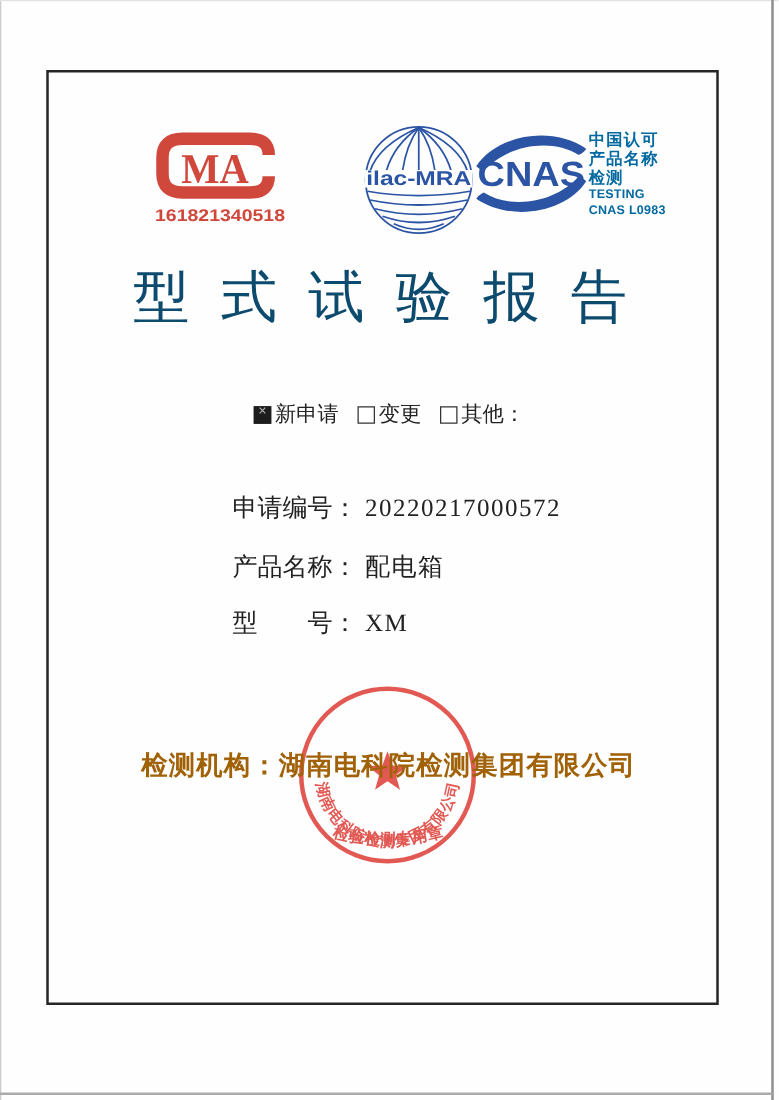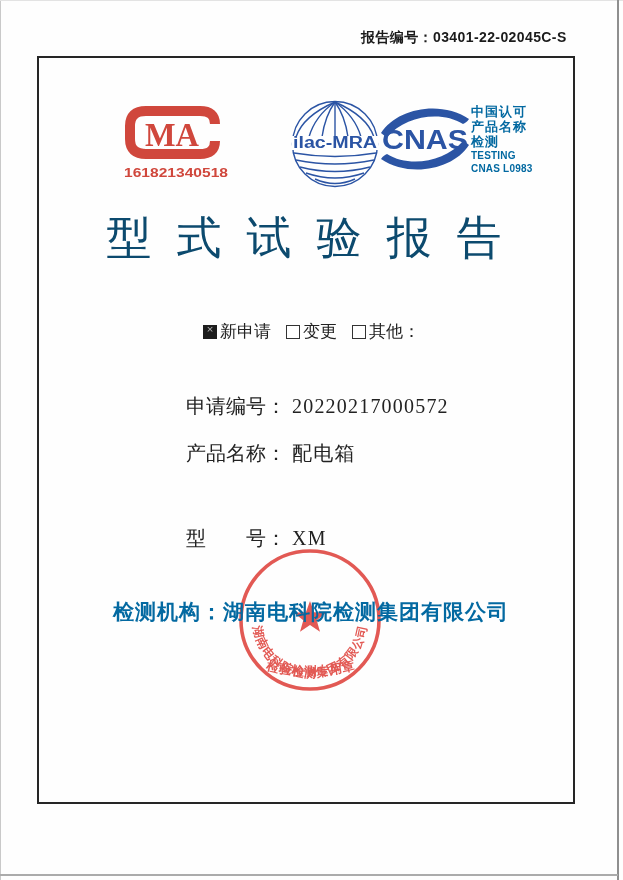--- a/index.html
+++ b/index.html
@@ -54,46 +54,43 @@
   .cb.checked .mark{
     position:absolute;left:0;top:-3px;width:12px;height:12px;color:#bbb;
     font-size:9px;line-height:12px;text-align:center;font-family:"DejaVu Sans",sans-serif;
   }
   .cb-gap{width:15px;}
 
   .field{
     position:absolute;left:186px;font-size:20px;color:#222;white-space:nowrap;
   }
   .field .val{margin-left:6px;letter-spacing:1.2px;}
-  .f0{top:393px;} .f1{top:440px;} .f2{top:485px;margin-top:40px;}
+  .f0{top:393px;} .f1{top:440px;} .f2{top:485px;}
 
   .agency{
     position:absolute;left:113px;top:598px;z-index:3;
     font-family:"Liberation Sans","DejaVu Sans",sans-serif;
-    font-weight:bold;font-size:21px;letter-spacing:1px;color:#0369a1;white-space:nowrap;
+    font-weight:bold;font-size:21px;letter-spacing:1px;color:#a16207;white-space:nowrap;
   }
 
   .stamp{
     position:absolute;left:236px;top:546px;z-index:2;
     mix-blend-mode:multiply;opacity:0.92;
   }
 </style>
 </head>
 <body>
 
 <div class="canvas">
 
   <div class="edge left"></div>
   <div class="edge top"></div>
   <div class="edge right"></div>
   <div class="edge bottom"></div>
 
-  <div class="report-no">
-    <span>报告编号：</span><span>03401-22-02045C-S</span>
-  </div>
 
   <div class="frame"></div>
 
   <svg class="logo cma-svg" width="110" height="80" viewBox="0 0 110 80">
     <path d="M94,21 Q94,8 79,8 H25 Q9,8 9,23 V36 Q9,51 25,51 H79 Q94,51 94,38" fill="none" stroke="#d0473c" stroke-width="10"></path>
     <text x="51" y="43" text-anchor="middle" font-family="Liberation Serif, DejaVu Serif, serif" font-size="34" font-weight="bold" fill="#d0473c" textLength="54" lengthAdjust="spacingAndGlyphs">MA</text>
     <text x="55" y="74" text-anchor="middle" font-family="Liberation Sans, DejaVu Sans, sans-serif" font-size="13.5" font-weight="bold" fill="#d0473c" textLength="104" lengthAdjust="spacingAndGlyphs">161821340518</text>
   </svg>
 
   <svg class="logo ilac-svg" width="88" height="88" viewBox="0 0 88 88">

